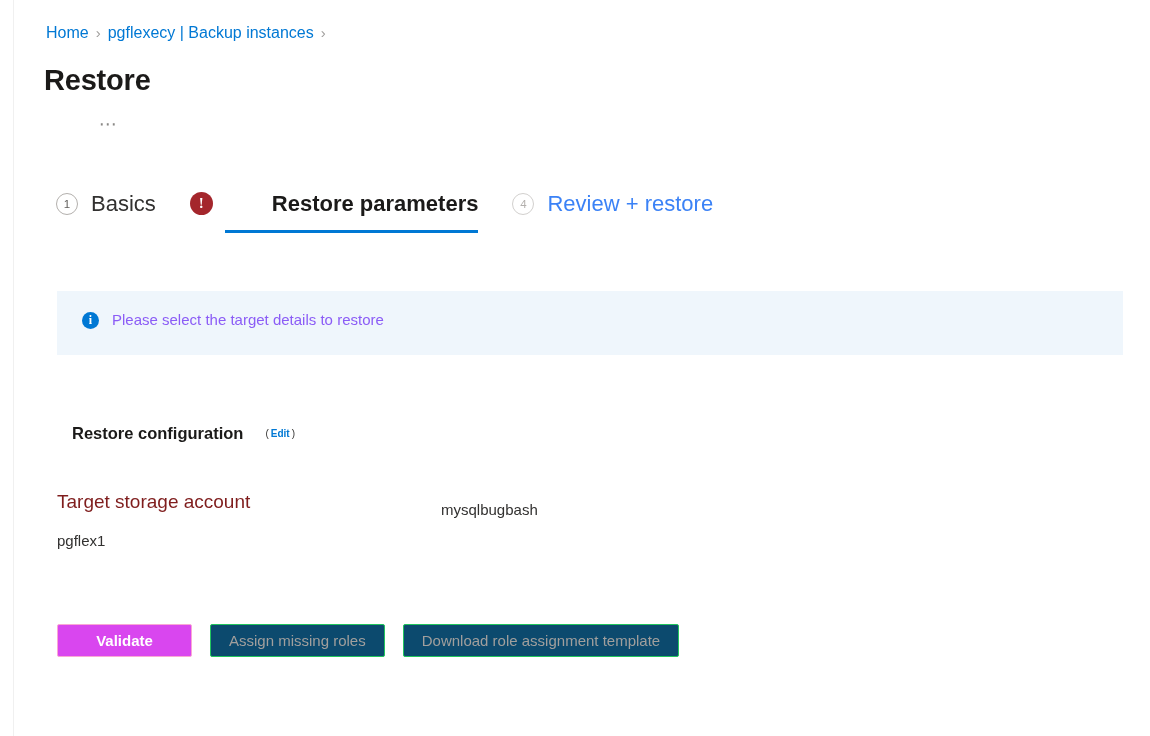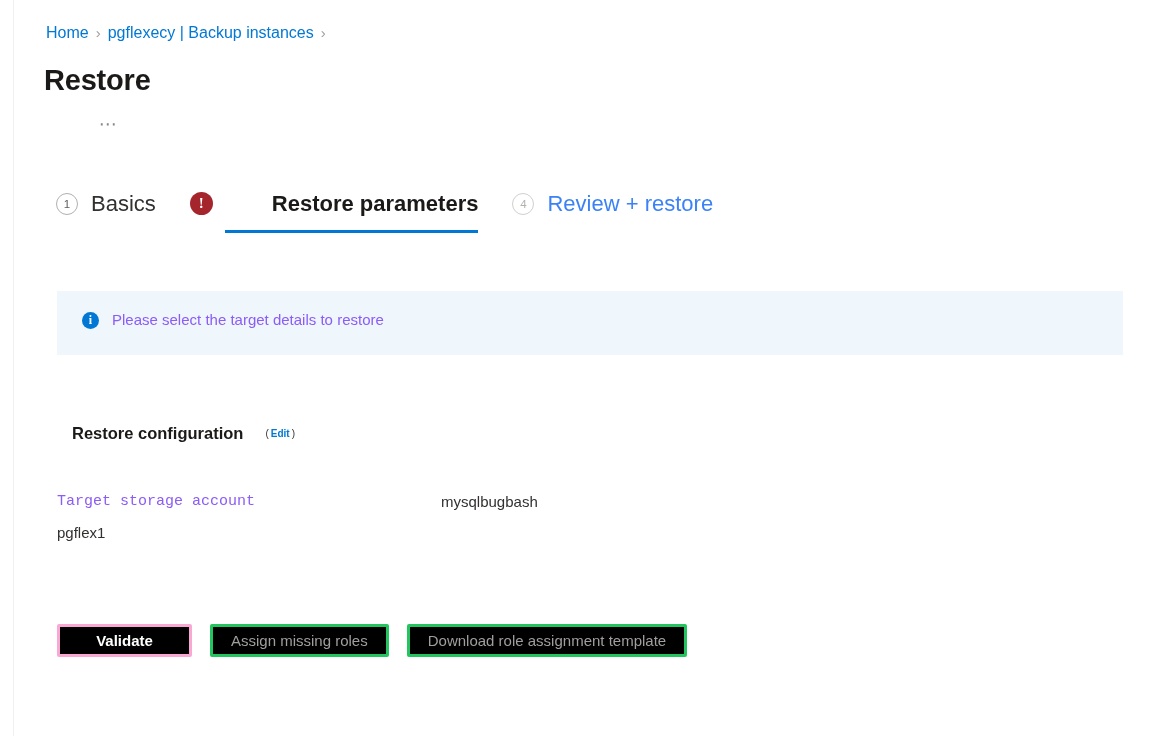--- a/index.html
+++ b/index.html
@@ -242,29 +242,29 @@
     width: 900px;
   }
   .detail-row {
     display: flex;
     height: 31px;
     align-items: flex-start;
   }
   .detail-key {
     width: 384px;
     flex: 0 0 384px;
-    font-size: 15px;
-    color: #8b5cf6;
+    font-size: 19px;
+    color: #7f1d1d;
     line-height: 20px;
-    font-family: Liberation Mono, monospace;
   }
   .detail-val {
     font-size: 15px;
     color: #323130;
     line-height: 20px;
+    margin-top: 8px;
   }
 
   
   .btn-row {
     position: absolute;
     left: 57px;
     top: 624px;
     display: flex;
     align-items: center;
   }
@@ -274,31 +274,31 @@
     font-family: "Liberation Sans", sans-serif;
     font-size: 15px;
     border-radius: 2px;
     display: flex;
     align-items: center;
     justify-content: center;
     padding: 0 18px;
     white-space: nowrap;
   }
   .btn-primary {
-    background: #000000;
+    background: #d946ef;
     color: #ffffff;
     font-weight: bold;
-    border: 3px solid #f9a8d4;
+    border: 1px solid #f9a8d4;
     cursor: pointer;
     min-width: 135px;
   }
   .btn-disabled {
-    background: #000000;
+    background: #0c4a6e;
     color: #a19f9d;
-    border: 3px solid #22c55e;
+    border: 1px solid #22c55e;
     cursor: default;
   }
   .btn-gap { width: 18px; flex: 0 0 18px; }
   .btn-gap-lg { width: 18px; flex: 0 0 18px; }
 </style>
 </head>
 <body>
 
 <div class="blade-edge"></div>
 

